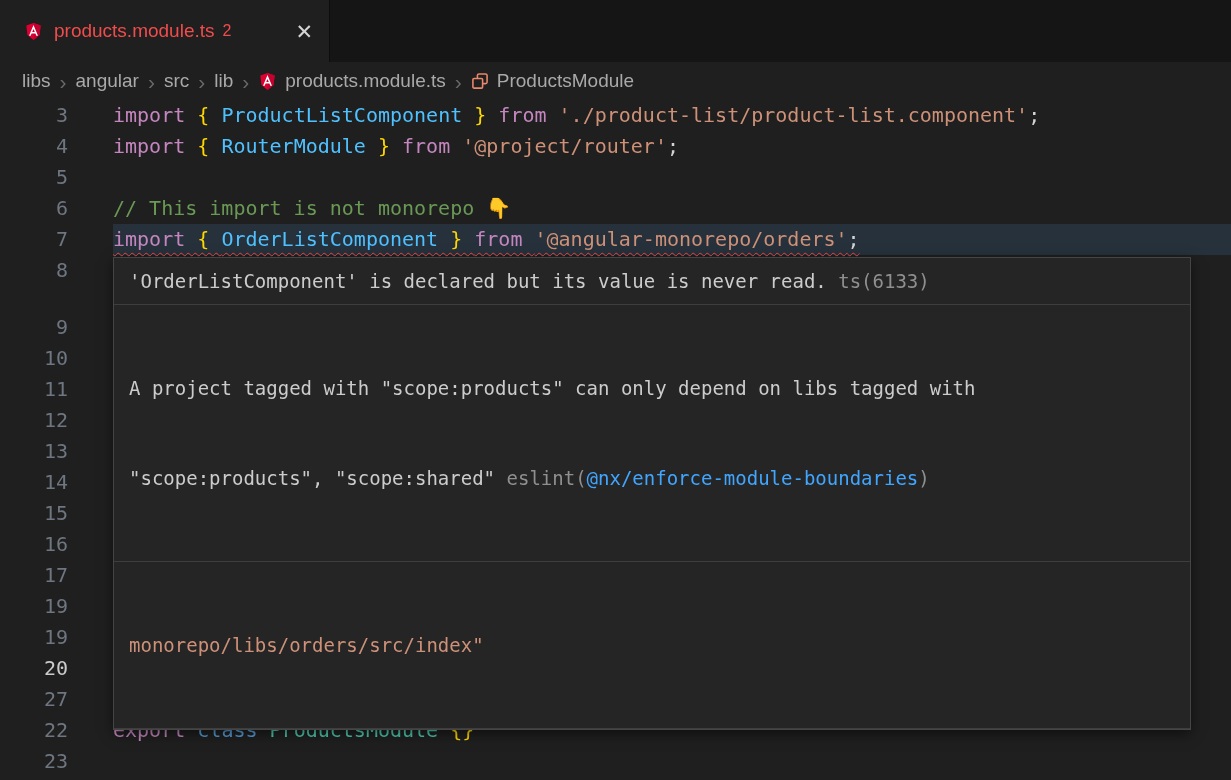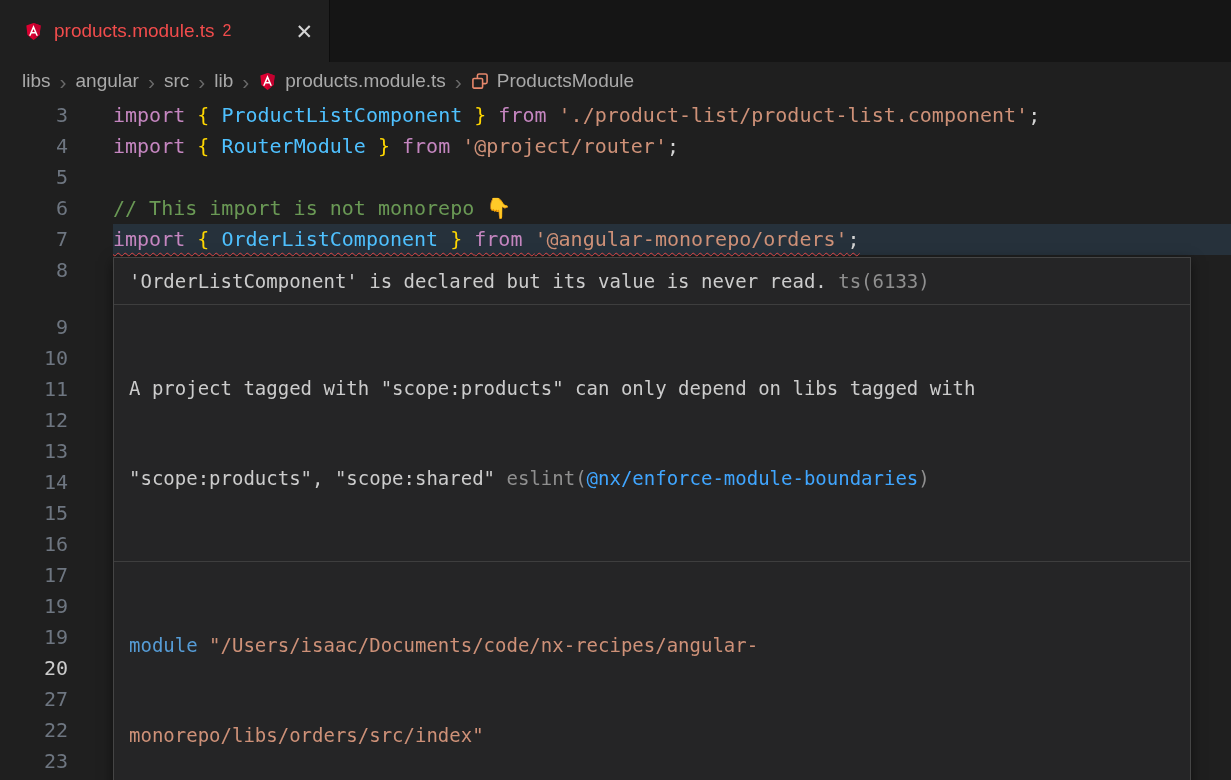--- a/index.html
+++ b/index.html
@@ -193,19 +193,18 @@
       </div>
     </div>
 
   <div class="hover-popup">
     <div class="hover-row"><span>'OrderListComponent' is declared but its value is never read.</span><span class="hover-dim"> ts(6133)</span></div>
     <div class="hover-row">
       <div>A project tagged with "scope:products" can only depend on libs tagged with</div>
       <div><span>"scope:products", "scope:shared" </span><span class="hover-dim">eslint(</span><span class="hover-link">@nx/enforce-module-boundaries</span><span class="hover-dim">)</span></div>
     </div>
     <div class="hover-row">
-      <div><span class="hover-kw">module </span><span class="hover-str">"/Users/isaac/Documents/code/nx-recipes/angular-</span></div>
       <div><span class="hover-str">monorepo/libs/orders/src/index"</span></div>
     </div>
 
   </div>
 
 </div>
 
 </body></html>

